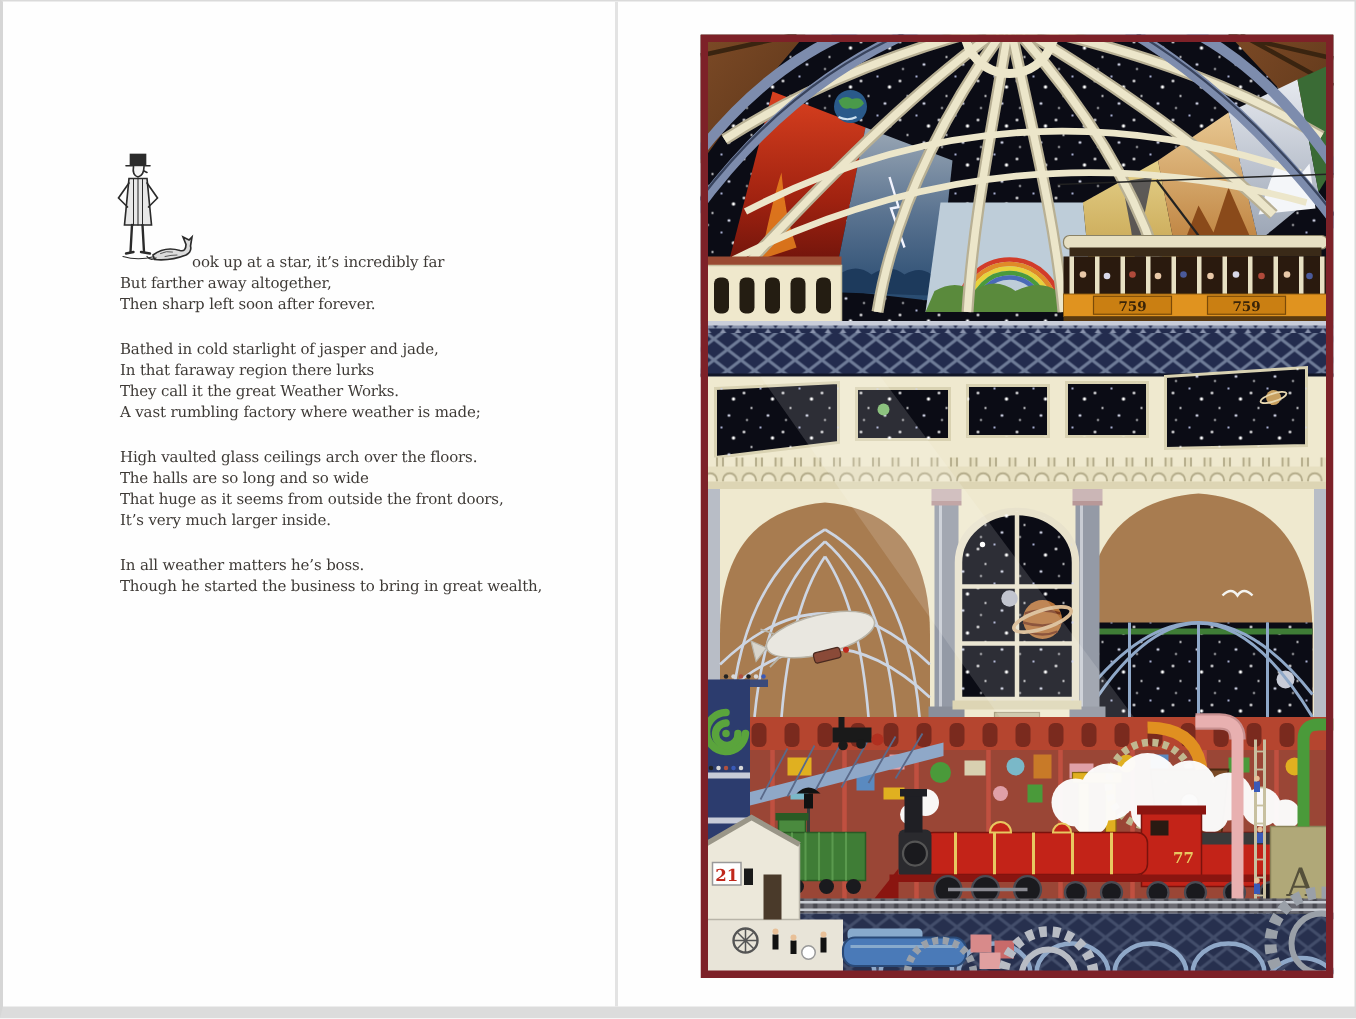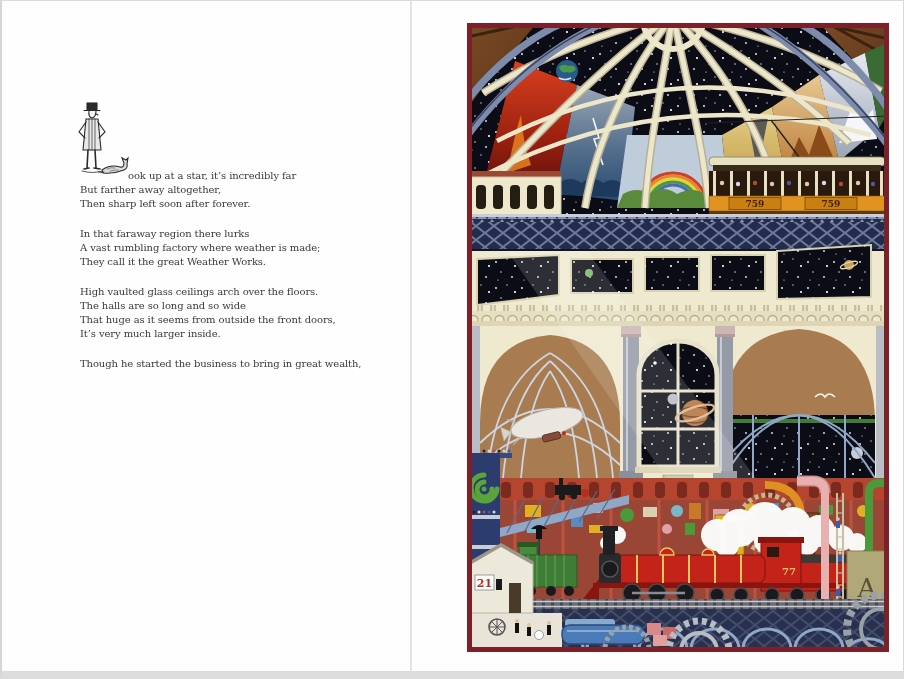--- a/index.html
+++ b/index.html
@@ -54,31 +54,33 @@
       </g>
     </svg>
 
     <div class="poem">
       <div class="stanza">
         <div class="pline indent">ook up at a star, it’s incredibly far</div>
         <div class="pline">But farther away altogether,</div>
         <div class="pline">Then sharp left soon after forever.</div>
       </div>
       <div class="stanza">
+        <div class="pline">Bathed in cold starlight of jasper and jade,</div>
         <div class="pline">In that faraway region there lurks</div>
+        <div class="pline">They call it the great Weather Works.</div>
         <div class="pline">A vast rumbling factory where weather is made;</div>
-        <div class="pline">They call it the great Weather Works.</div>
       </div>
       <div class="stanza">
         <div class="pline">High vaulted glass ceilings arch over the floors.</div>
         <div class="pline">The halls are so long and so wide</div>
         <div class="pline">That huge as it seems from outside the front doors,</div>
         <div class="pline">It’s very much larger inside.</div>
       </div>
       <div class="stanza">
+        <div class="pline">In all weather matters he’s boss.</div>
         <div class="pline">Though he started the business to bring in great wealth,</div>
       </div>
     </div>
   </div>
 
   <div class="page-right">
     <figure class="artwork">
       <svg width="422" height="629" viewBox="0 0 422 629">
         <defs>
           <pattern id="stars" width="26" height="26" patternUnits="userSpaceOnUse">

